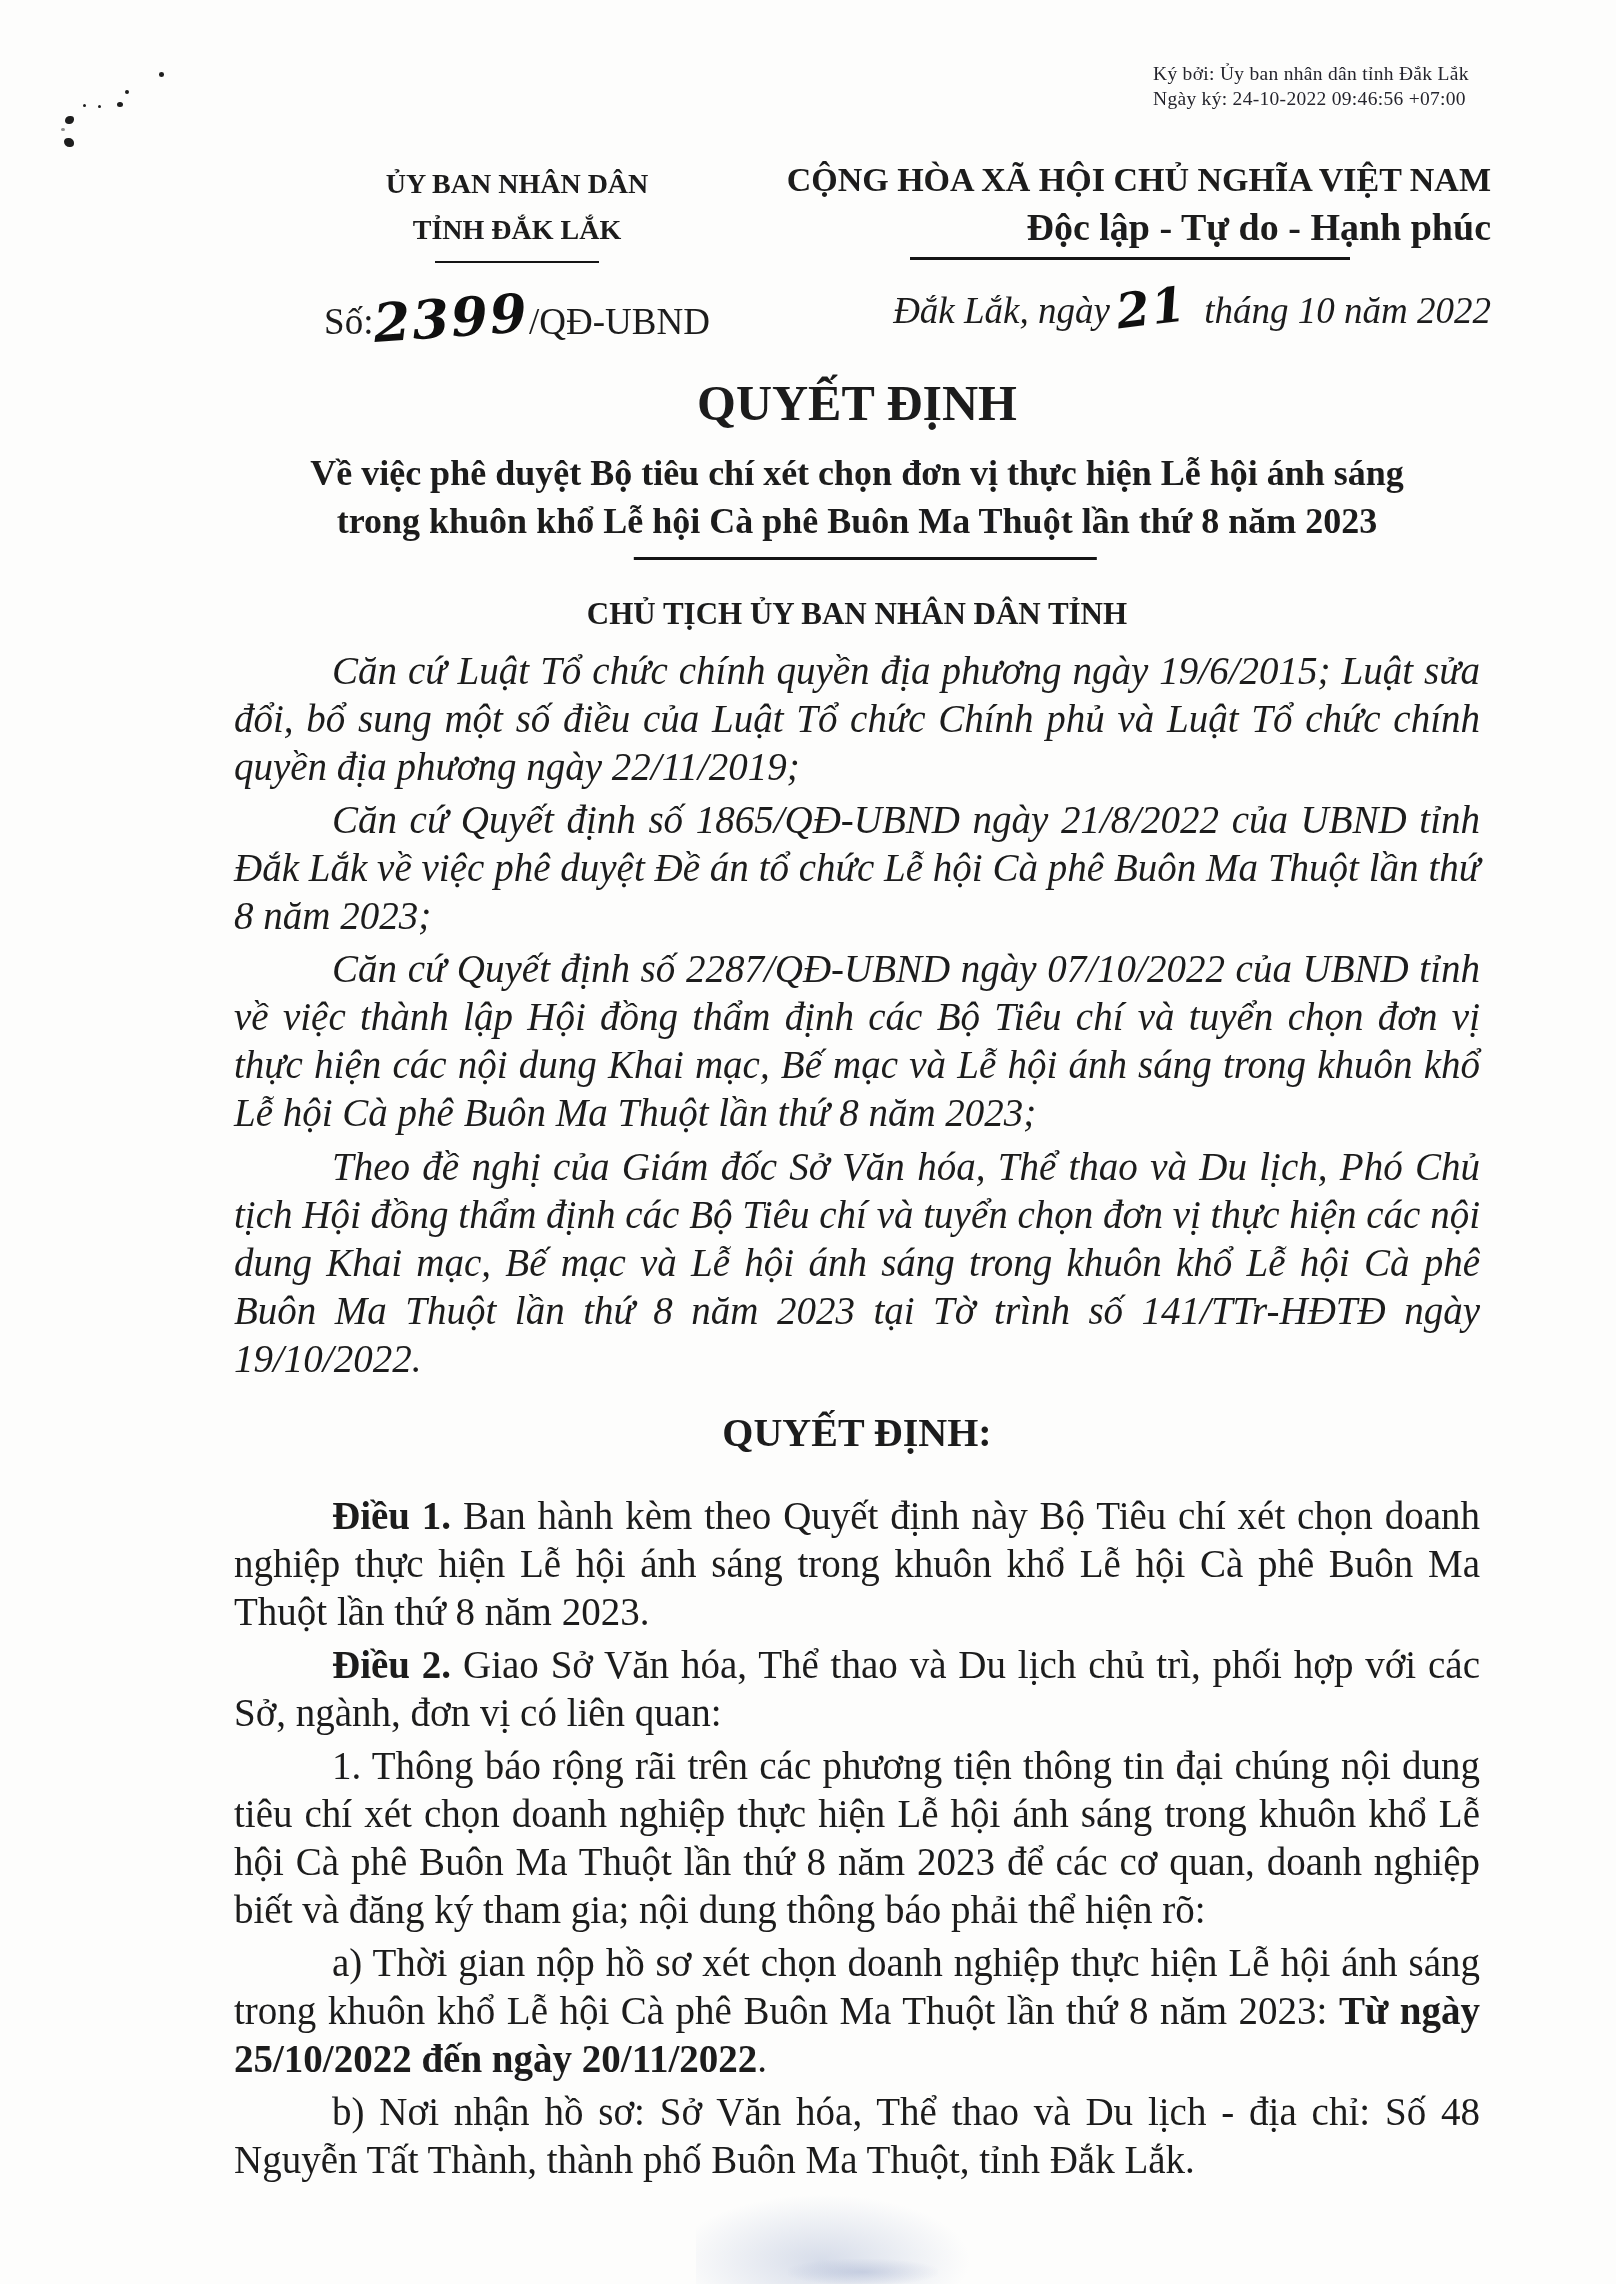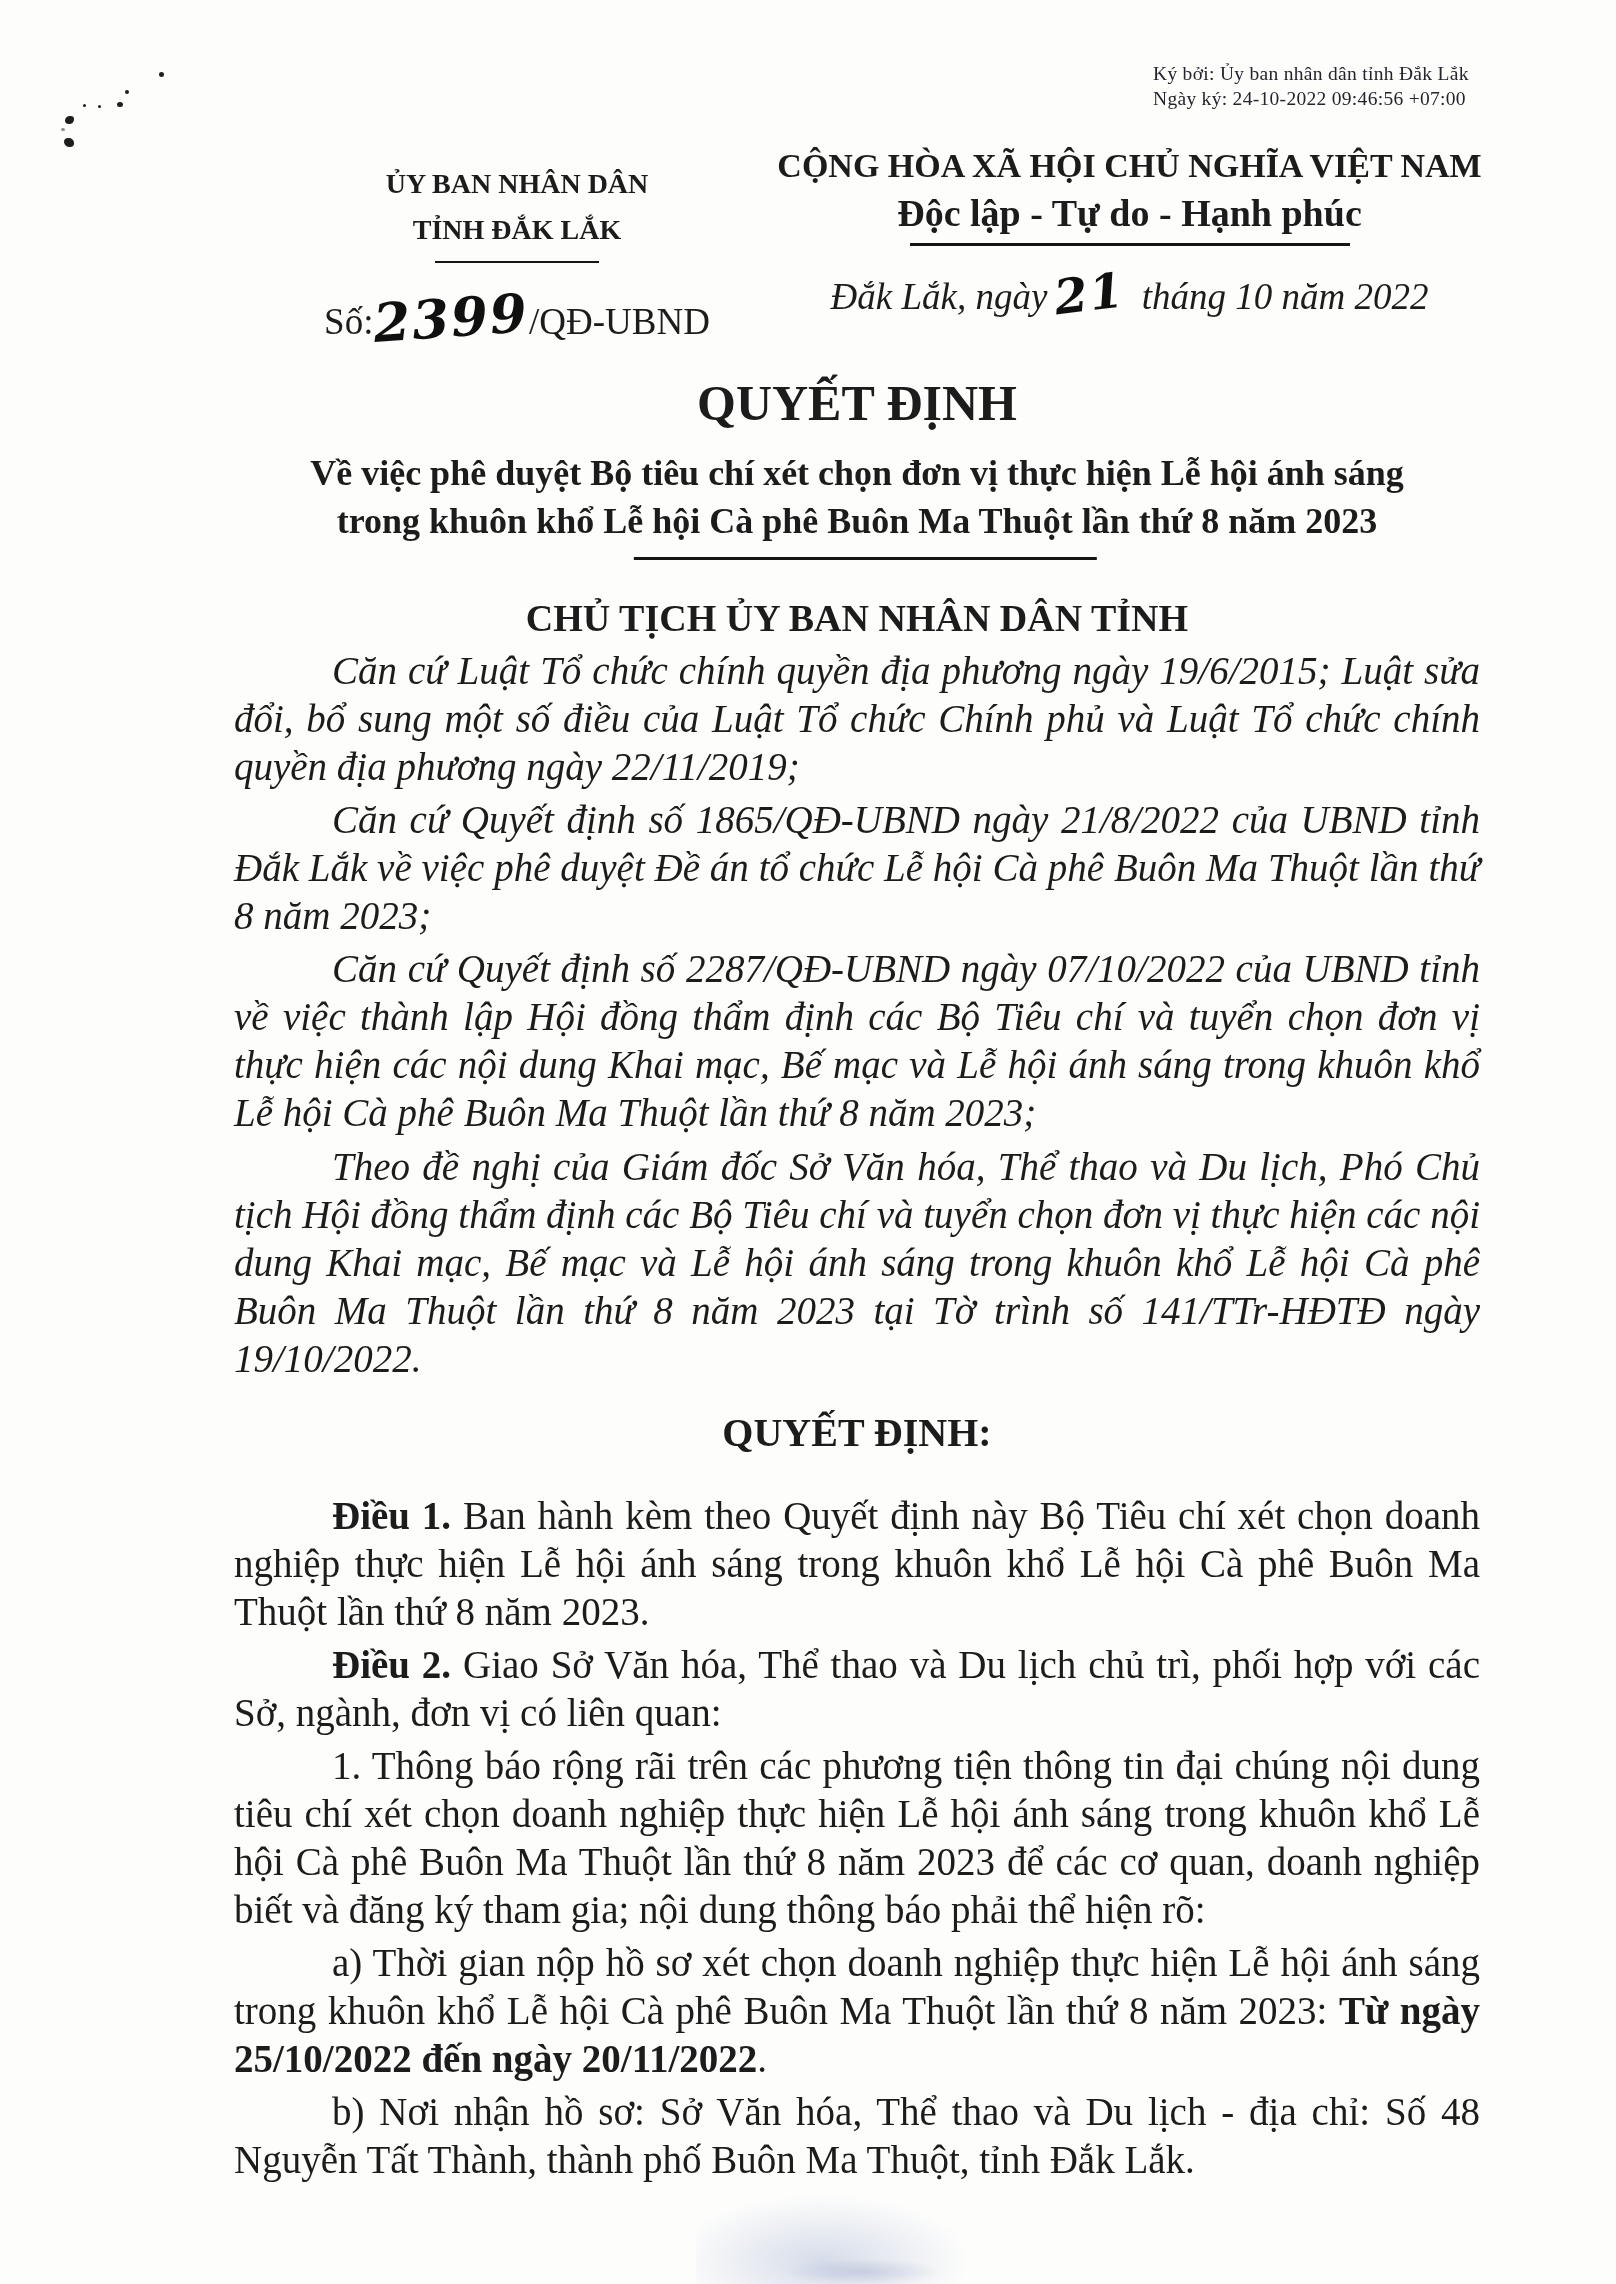--- a/index.html
+++ b/index.html
@@ -21,40 +21,40 @@
   
   .issuer{
     position:absolute;top:161px;left:260px;width:514px;
     text-align:center;
   }
   .issuer .l1,.issuer .l2{font-weight:bold;font-size:28px;line-height:46px;}
   .rule{background:#151515;}
   .issuer .rule{width:164px;height:2.6px;margin:7.8px auto 0;}
   .number-line{margin-top:33px;font-size:37px;white-space:nowrap;}
   .motto{
-    position:absolute;top:143px;left:768px;width:723px;
-    text-align:center;
+    position:absolute;top:157px;left:768px;width:723px;
+    text-align:right;
   }
   .motto .l1{font-weight:bold;font-size:34px;line-height:46px;}
   .motto .l2{font-weight:bold;font-size:38px;line-height:49px;}
   .motto .rule{width:440px;height:3.3px;margin:5.2px auto 0;}
   .date-line{margin-top:27px;font-style:italic;font-size:37px;white-space:nowrap;}
   .hand{
     display:inline-block;font-weight:bold;font-style:italic;
     font-size:53px;line-height:39px;letter-spacing:2px;
     transform:rotate(-4deg) translateY(2.6px);
     font-family:"DejaVu Serif",serif;color:#101010;
   }
   .hand.day{font-size:48px;transform:rotate(-7deg) translateY(1.3px);margin:0 17px 0 6.5px;}
   
   .titleblock{position:absolute;top:379px;left:234px;width:1246px;text-align:center;}
   .doc-heading{font-weight:bold;font-size:50px;line-height:49px;}
   .doc-sub{font-weight:bold;font-size:36px;line-height:48px;margin-top:21px;}
   .title-rule{width:463px;height:3.3px;margin:11.7px auto 0;transform:translateX(7.8px);}
-  .authority{font-weight:bold;font-size:38px;margin-top:36px;}
+  .authority{font-weight:bold;font-size:31px;margin-top:36px;}
   
   .content{
     position:absolute;top:647px;left:234px;width:1246px;
     font-size:39px;line-height:48px;text-align:justify;
   }
   .content p{margin:0 0 5.2px 0;text-indent:98px;}
   .preamble p{font-style:italic;}
   .op-heading{
     text-align:center;font-weight:bold;font-size:40px;
     text-indent:0 !important;margin:26px 0 35px 0 !important;

